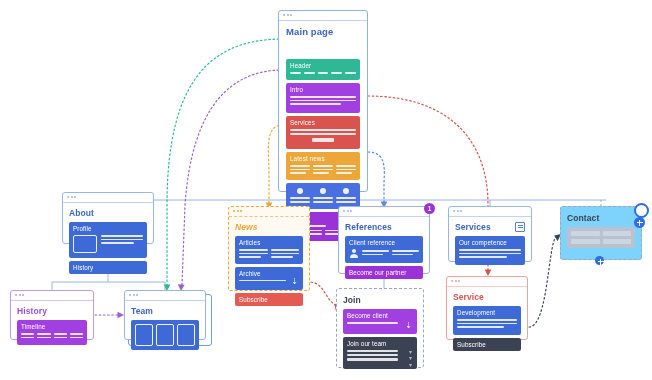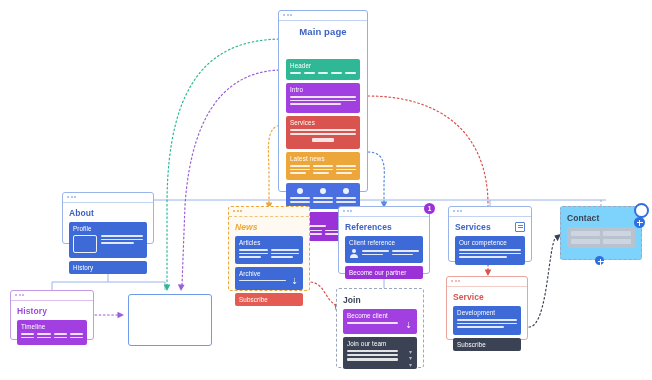--- a/index.html
+++ b/index.html
@@ -35,21 +35,21 @@
   .c-purple2{background:#9b32d8;}
   .c-red{background:#d9534f;}
   .c-red2{background:#e35b52;}
   .c-green{background:#2fb896;}
   .c-orange{background:#eda63a;}
   .c-indigo{background:#4a6fe0;}
   .c-dark{background:#3b4254;}
 
   
   #mainpage{left:278px;top:10px;width:90px;height:182px;border:1px solid #8fb0e8;}
-  #mainpage .ttl{font-size:9.5px;margin-bottom:22px;text-align:center;}
+  #mainpage .ttl{font-size:9.5px;margin-bottom:22px;}
   #mainpage .body{padding:5px 7px 7px 7px;}
   #mainpage .blk{margin-bottom:3.5px;}
 
   .row3{display:flex;gap:3px;}
   .row3>div{flex:1;}
   .cols3{display:flex;gap:3px;}
   .cols3>div{flex:1;}
   .dotrow{display:flex;gap:3px;align-items:flex-start;}
   .dotcol{flex:1;display:flex;flex-direction:column;align-items:center;}
   .dotcol .cir{width:6px;height:6px;border-radius:50%;background:rgba(255,255,255,.9);margin-bottom:3px;}
@@ -422,20 +422,39 @@
           <div>
               <div class="ln f"></div>
               <div class="ln f"></div>
             </div>
         </div>
       </div>
     </div>
   </div>
 
   <div class="sel-outline" style="left:128px;top:294px;width:82px;height:50px;"></div>
+  <div class="card" id="team">
+    <div class="bar">
+      <span class="dots">
+          <i></i>
+          <i></i>
+          <i></i>
+        </span>
+    </div>
+    <div class="body">
+      <div class="ttl">Team</div>
+      <div class="blk c-blue" style="padding:4px;margin-bottom:0;">
+        <div style="display:flex;gap:3px;">
+          <span class="sq"></span>
+          <span class="sq"></span>
+          <span class="sq"></span>
+        </div>
+      </div>
+    </div>
+  </div>
 
   <div class="card" id="join">
     <div class="body">
       <div class="ttl">Join</div>
       <div class="blk c-purple" style="padding-bottom:8px;">
         <span class="lbl">Become client</span>
         <div class="ln m"></div>
         <span class="arrow-dn">⇣</span>
       </div>
       <div class="blk c-dark" style="padding-bottom:6px;margin-bottom:0;">

